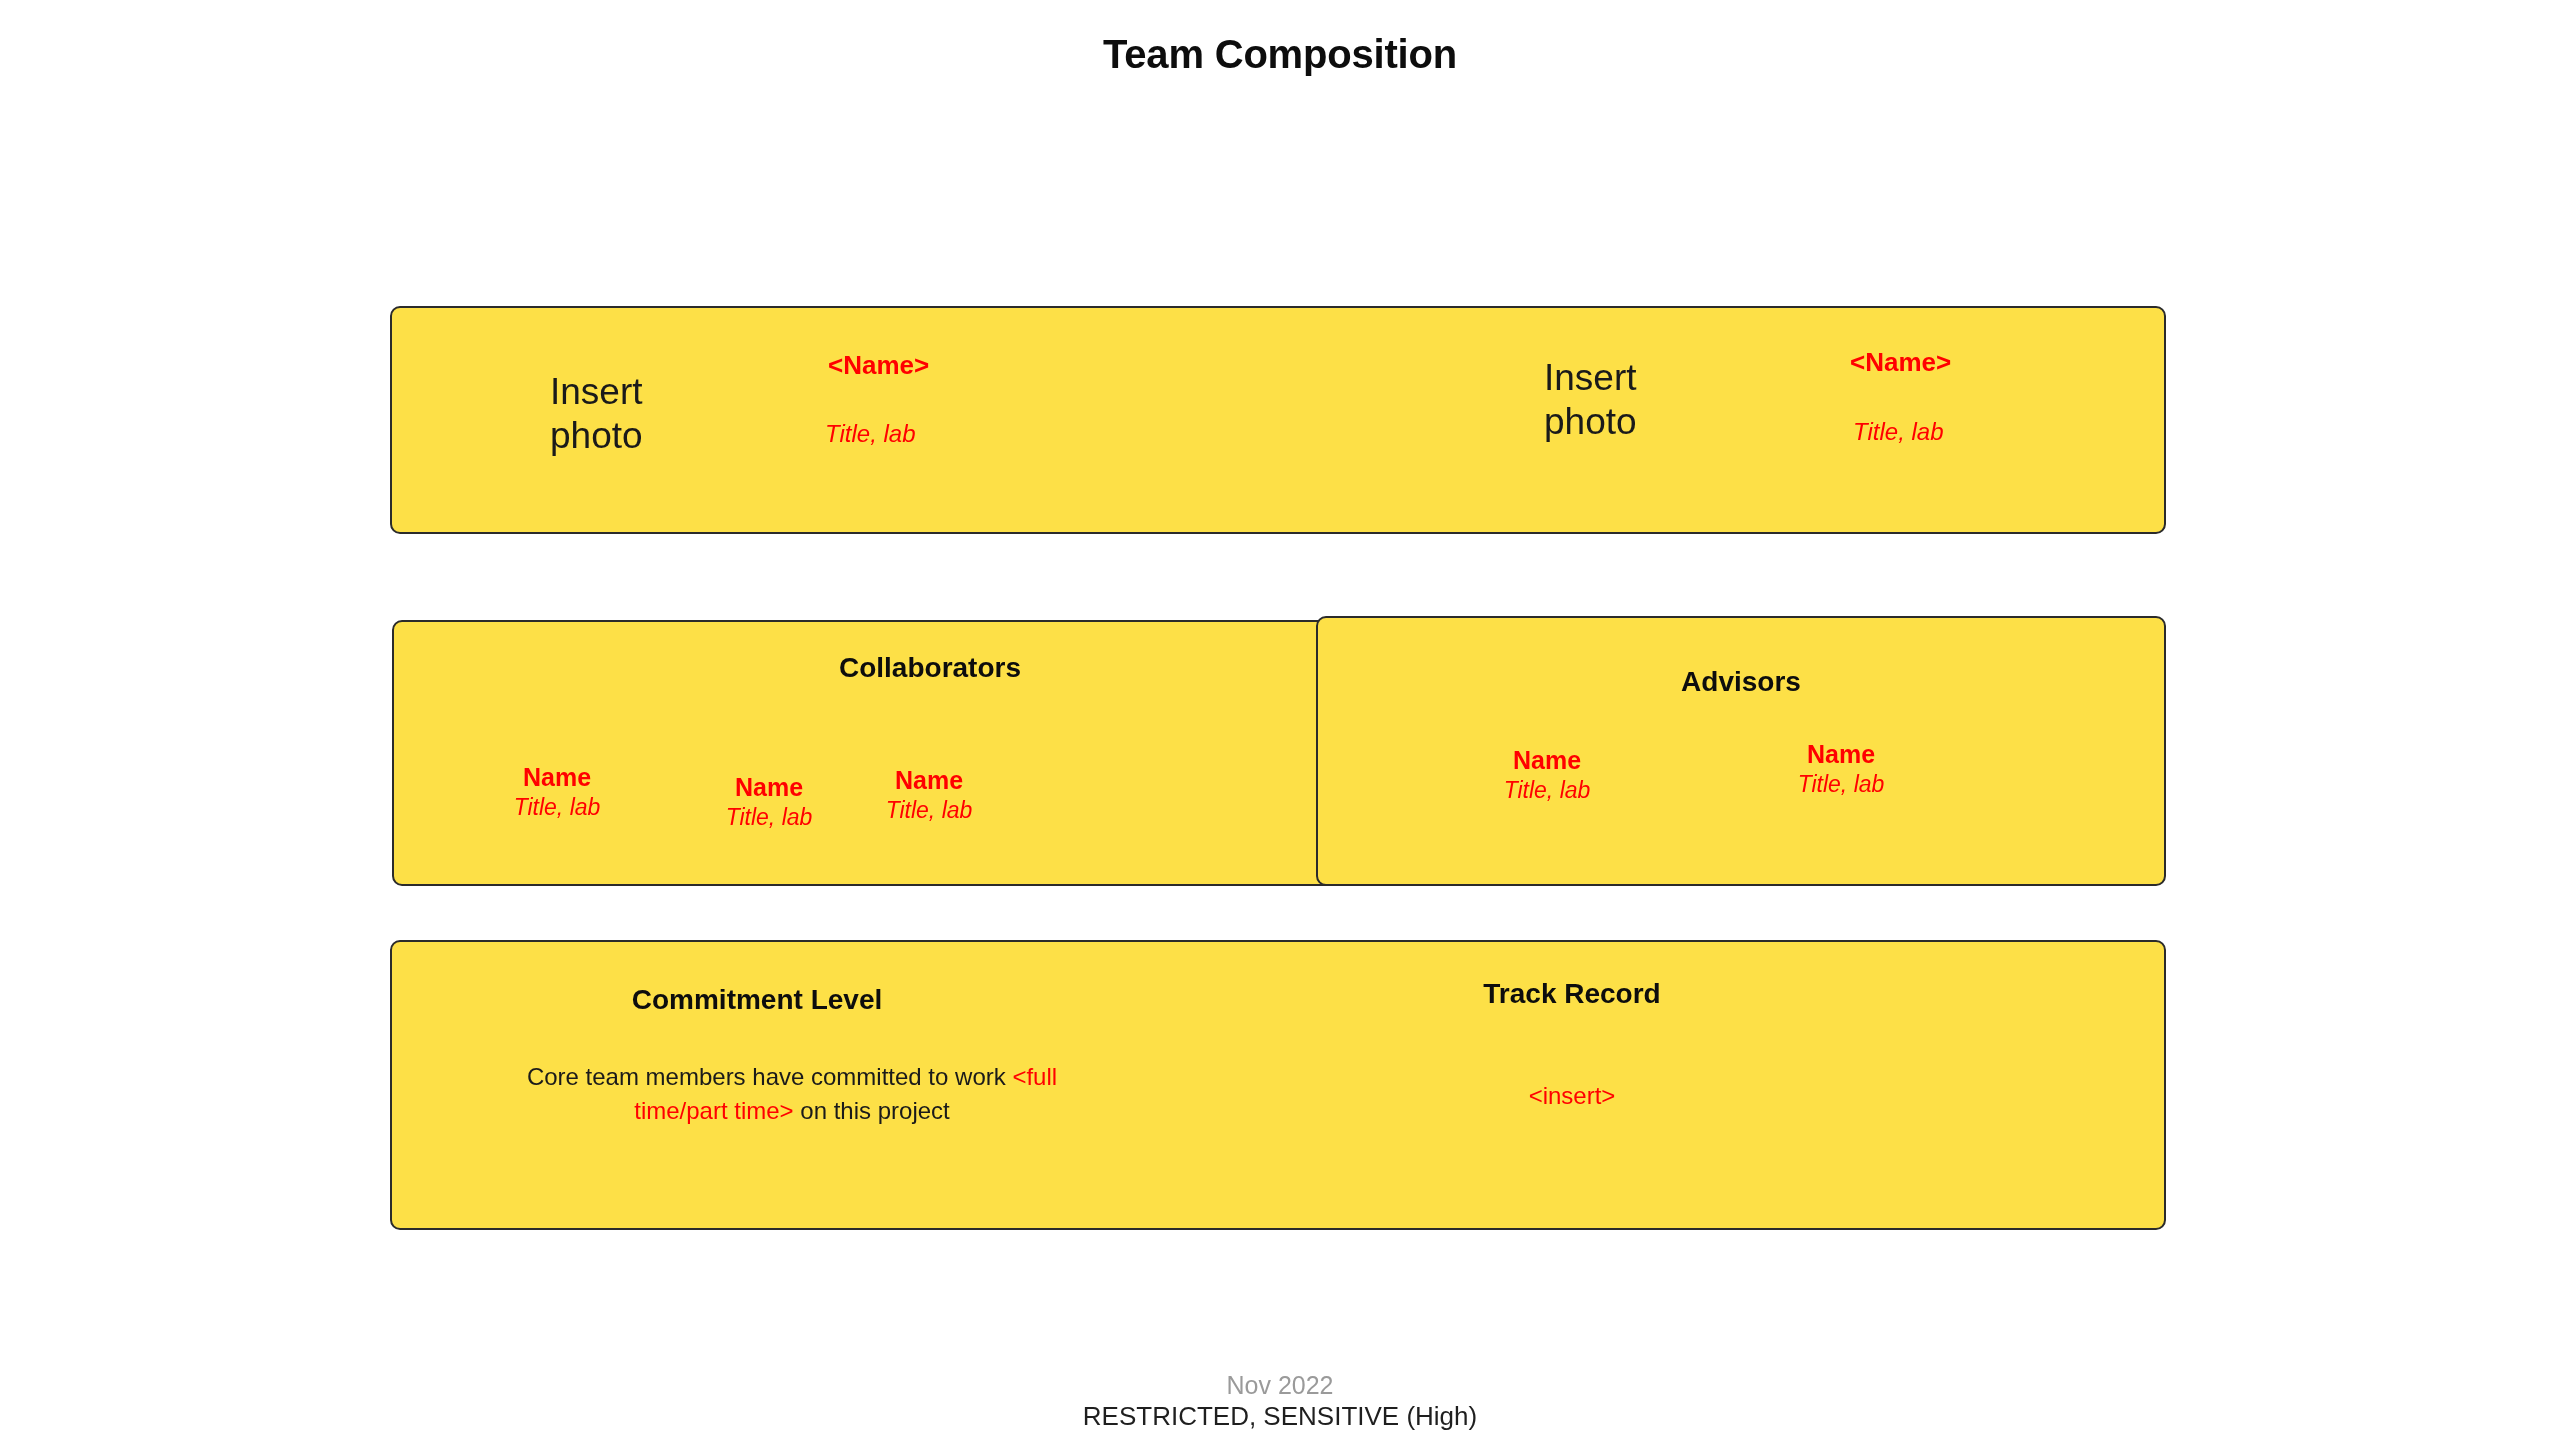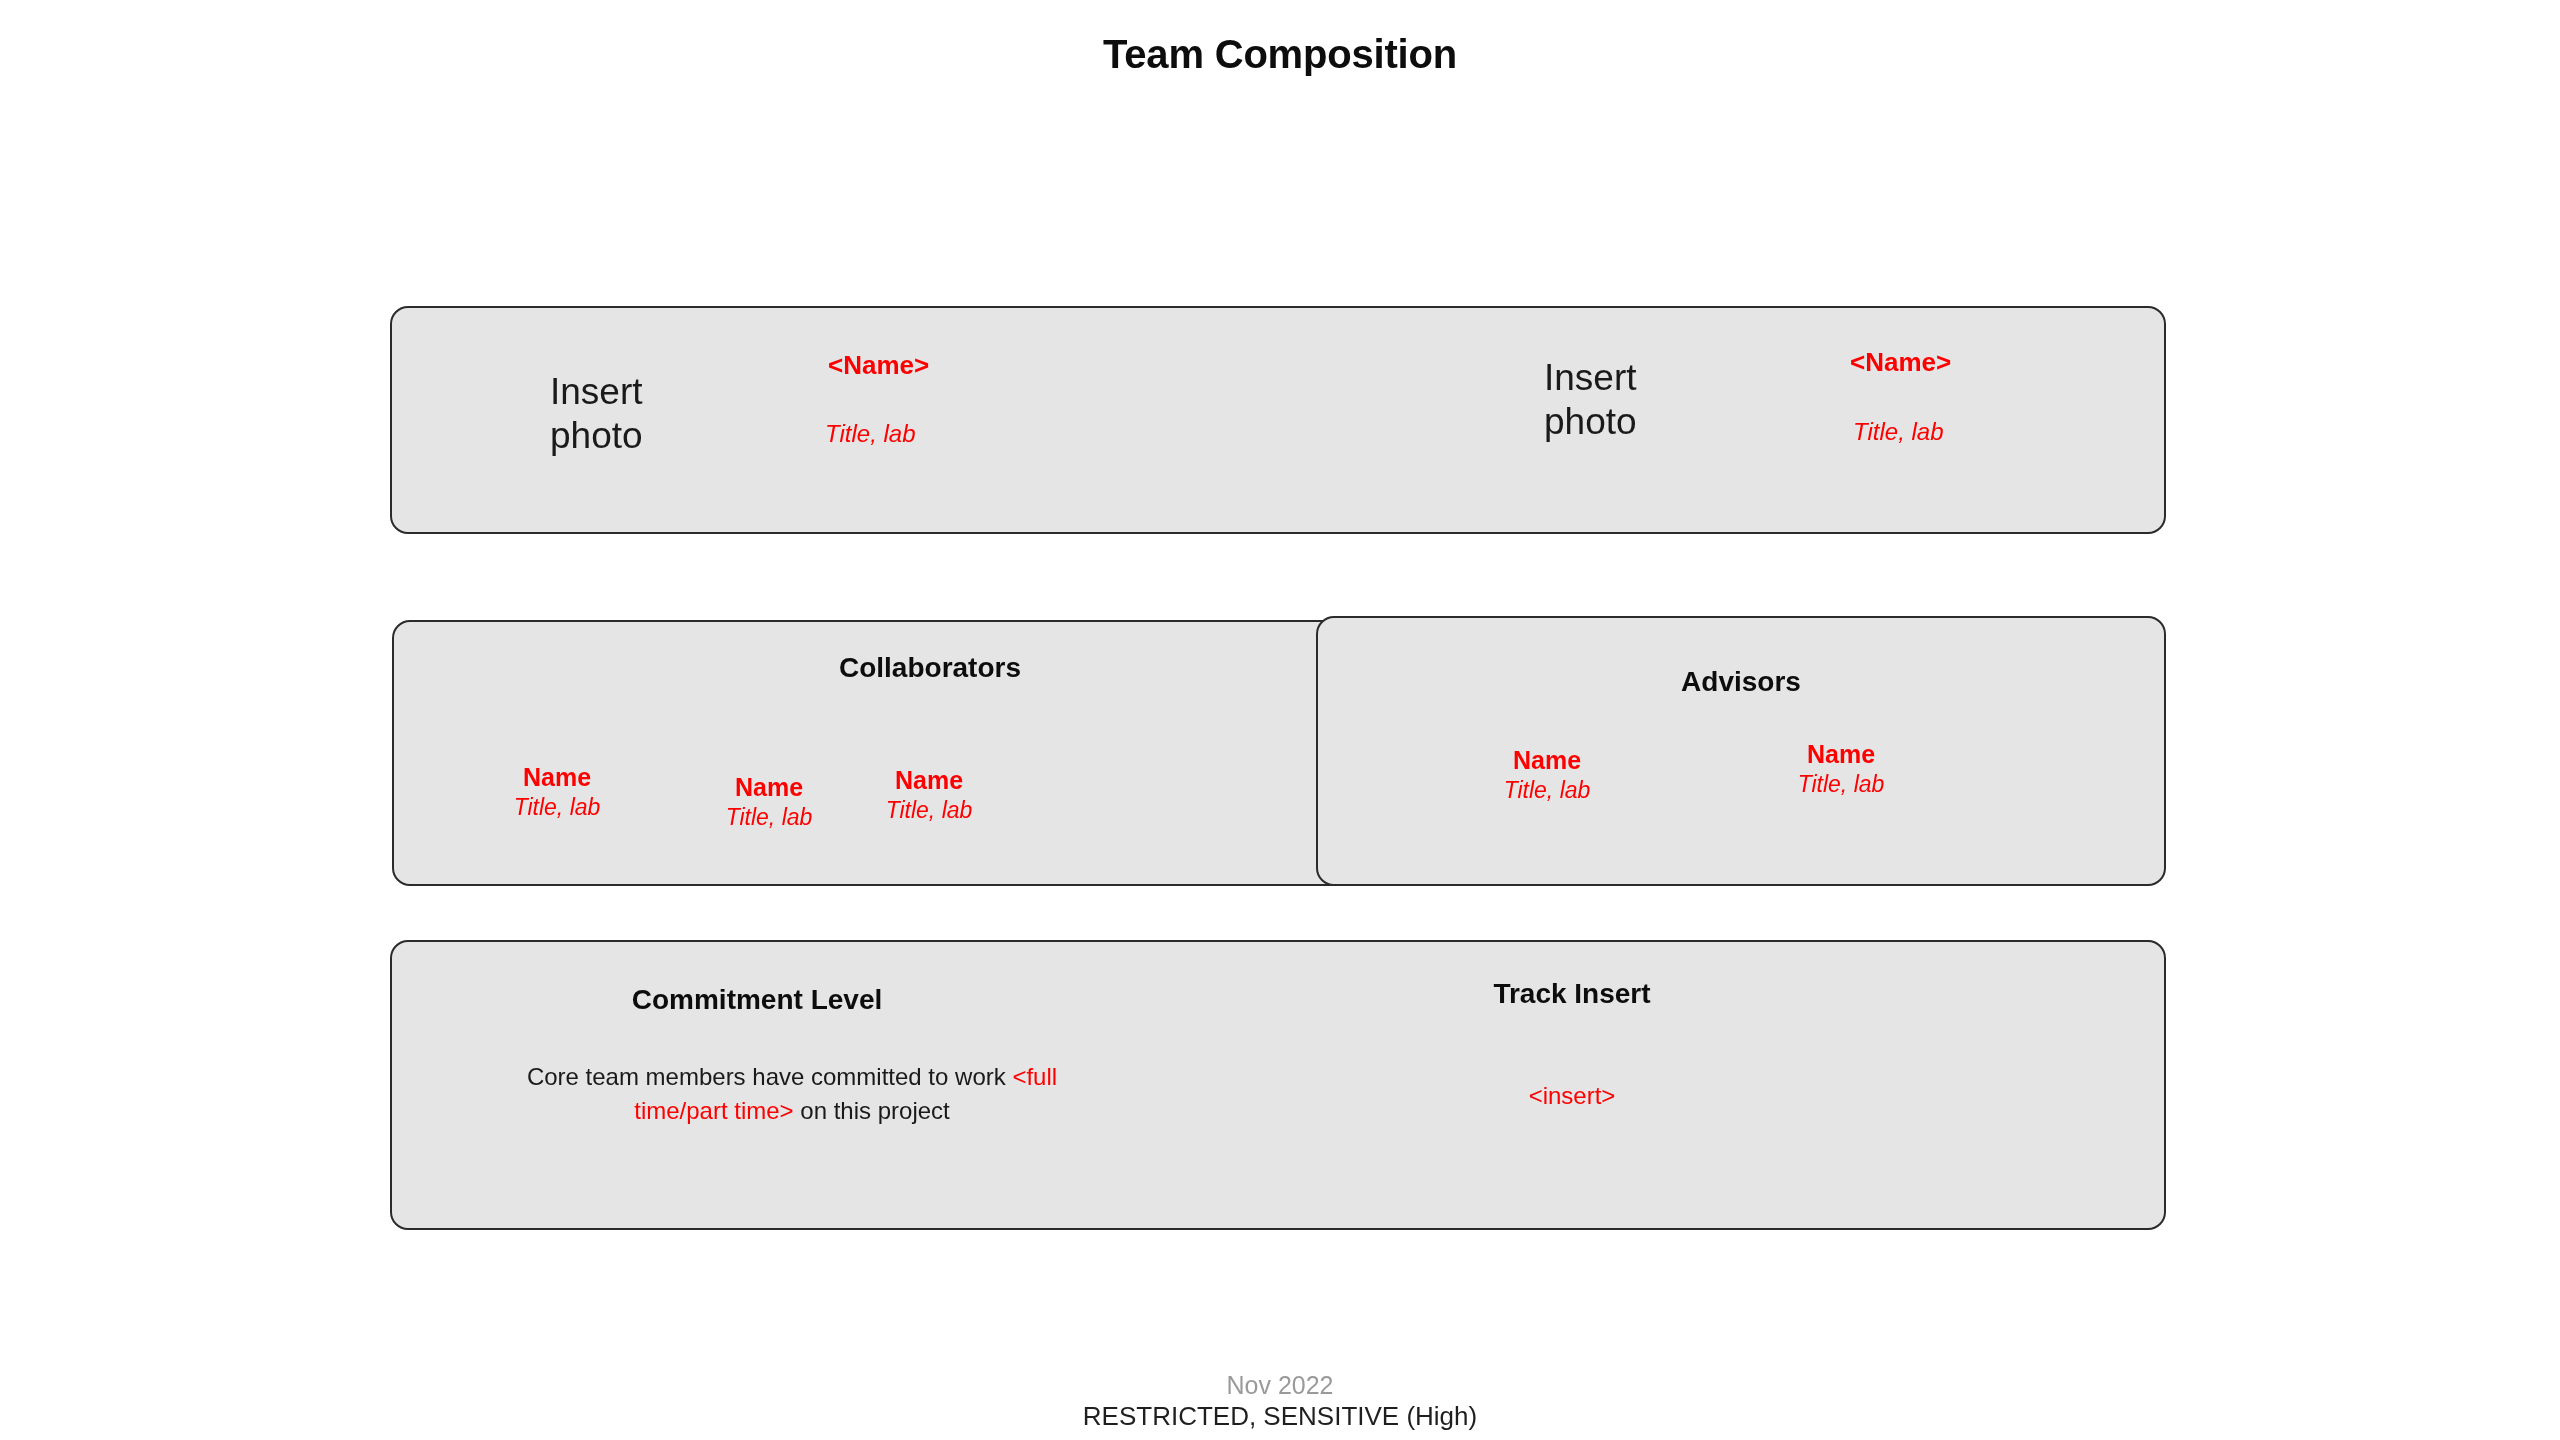--- a/index.html
+++ b/index.html
@@ -31,23 +31,23 @@
     text-align: center;
     font-size: 40px;
     font-weight: bold;
     letter-spacing: -0.2px;
     color: #0d0d0d;
   }
 
   
   .panel {
     position: absolute;
-    background: #e5e5e5;
+    background: #fde047;
     border: 2.5px solid #2b2b2b;
-    border-radius: 18px;
+    border-radius: 10px;
     box-sizing: border-box;
   }
 
   
   .panel-core {
     left: 390px;
     top: 306px;
     width: 1776px;
     height: 228px;
   }
@@ -279,21 +279,21 @@
   </div>
 
   <div class="panel panel-bottom">
 
     <div class="col-commitment">
       <div class="sub-heading">Commitment Level</div>
       <div class="commitment-body"><span>Core team members have committed to work </span><span class="redbit">&lt;full time/part time&gt;</span><span> on this project</span></div>
     </div>
 
     <div class="col-track">
-      <div class="sub-heading">Track Insert</div>
+      <div class="sub-heading">Track Record</div>
       <div class="track-body">&lt;insert&gt;</div>
     </div>
 
   </div>
 
   <div class="footer">
     <div class="footer-date">Nov 2022</div>
     <div class="footer-class">RESTRICTED, SENSITIVE (High)</div>
   </div>
 

